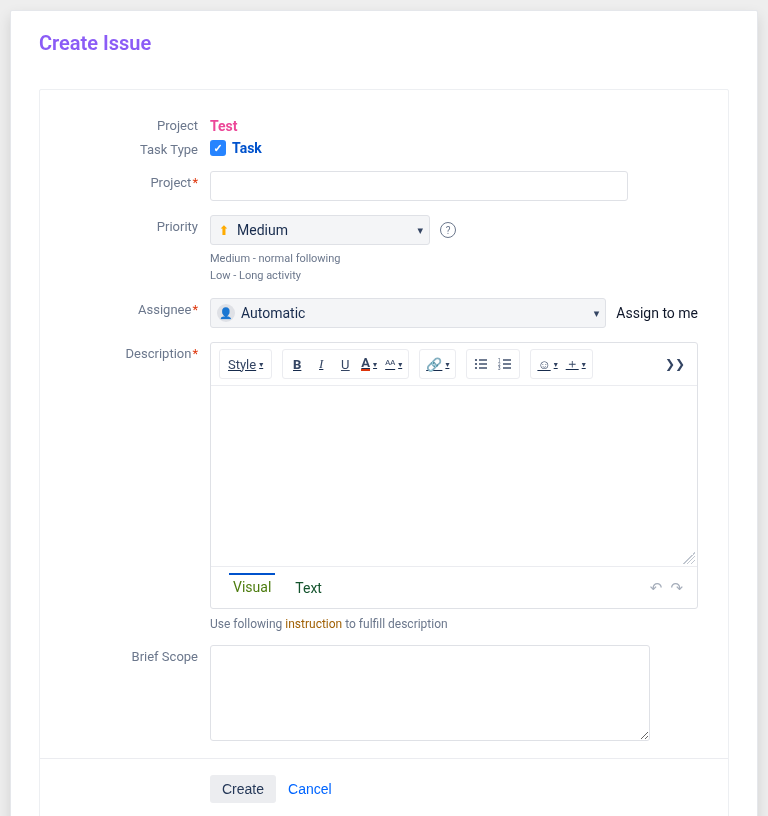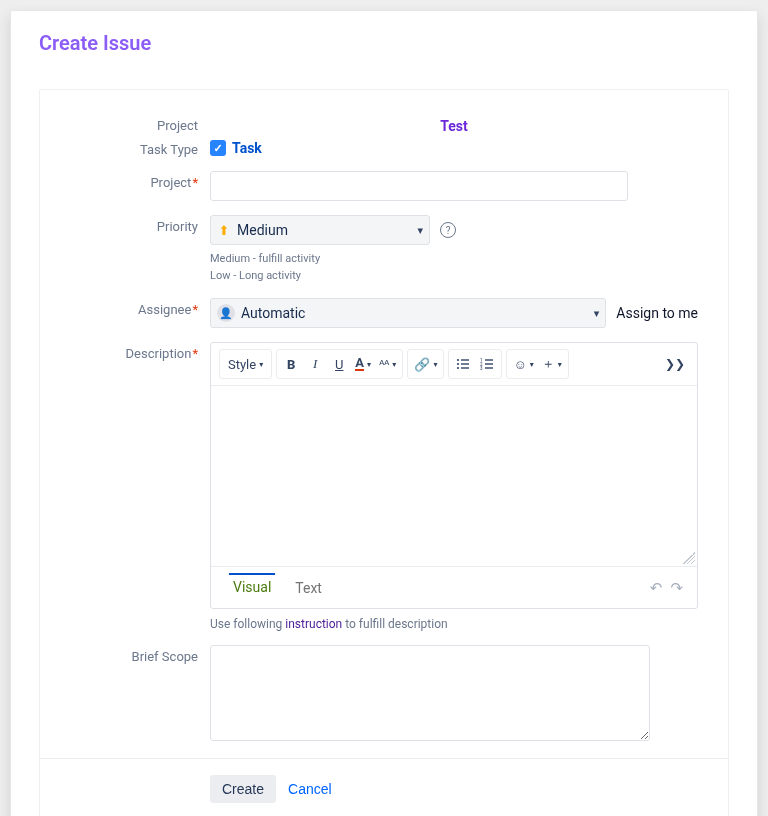--- a/index.html
+++ b/index.html
@@ -35,21 +35,21 @@
   .label {
     width: 160px; min-width: 160px;
     text-align: right;
     padding-right: 12px;
     padding-top: 4px;
     font-size: 13px;
     color: #6B778C;
   }
   .label.required::after { content: "*"; color: #DE350B; margin-left: 1px; }
   .field { flex: 1; }
-  .value-bold { font-weight: 700; color: #6d28d9; font-size: 14px; padding-top: 4px; text-align: center; }
+  .value-bold { font-weight: 700; color: #ec4899; font-size: 14px; padding-top: 4px; }
   .issuetype-val { display: flex; align-items: center; gap: 6px; font-weight: 700; color: #0052CC; font-size: 14px; padding-top: 2px;}
   .issuetype-icon {
     width: 16px; height: 16px; background: #2684FF; border-radius: 3px;
     display: flex; align-items: center; justify-content: center; color: #fff; font-size: 11px; font-weight: 900;
   }
   .text-input, .select-input {
     width: 100%;
     height: 30px;
     border: 1px solid #DFE1E6;
     border-radius: 3px;
@@ -85,21 +85,21 @@
   .priority-select-wrap { width: 220px; }
 
   
   .editor {
     border: 1px solid #DFE1E6; border-radius: 3px; background:#fff;
   }
   .toolbar {
     display:flex; align-items:center; padding: 6px 8px; gap: 4px;
     border-bottom: 1px solid #EBECF0;
   }
-  .tgroup { display:flex; align-items:center; gap:0; border:1px solid #EBECF0; border-radius:3px; padding:2px 2px; }
+  .tgroup { display:flex; align-items:center; gap:0; border:1px solid #EBECF0; border-radius:3px; padding:2px 2px; margin-right:6px;text-decoration:underline;}
   .tbtn {
     min-width: 24px; height: 24px; display:flex; align-items:center; justify-content:center;
     font-size: 13px; color:#344563; cursor:pointer; padding:0 4px;
   }
   .tbtn.style { font-size:13px; padding:0 6px;}
   .tbtn .dd { font-size:8px; margin-left:3px; color:#344563;}
   .bold { font-weight:800; }
   .ital { font-style:italic; font-family: Georgia, serif;}
   .uline { text-decoration: underline; }
   .A-color { font-weight:700; border-bottom:2.5px solid #DE350B; line-height:12px; padding-bottom:0;}
@@ -110,26 +110,26 @@
     position:absolute; right:2px; bottom:2px; width:12px; height:12px;
     background:
       linear-gradient(135deg, transparent 50%, #C1C7D0 50%, #C1C7D0 55%, transparent 55%,
                       transparent 65%, #C1C7D0 65%, #C1C7D0 70%, transparent 70%,
                       transparent 80%, #C1C7D0 80%, #C1C7D0 85%, transparent 85%);
     cursor: nwse-resize;
   }
   .editor-tabs {
     display:flex; align-items:center; padding: 0 10px; height: 42px; border-top:1px solid #EBECF0;
   }
-  .etab { padding: 6px 4px; margin: 0 8px; font-size:14px; color:#737373; cursor:pointer; }
+  .etab { padding: 6px 4px; margin: 0 8px; font-size:14px; color:#14532d; cursor:pointer; }
   .etab.active { color:#4d7c0f; border-top:2px solid #0052CC; margin-top:-1px; padding-top:4px;}
   .etab-spacer { flex:1; }
   .eundo { color:#A5ADBA; font-size:15px; padding:0 4px; cursor:pointer;}
   .desc-hint { font-size: 12px; color:#6B778C; margin-top:8px;}
-  .desc-hint .link { color:#4c1d95;}
+  .desc-hint .link { color:#a16207;}
   textarea.brief {
     width: 440px; height: 96px; border:1px solid #DFE1E6; border-radius:3px;
     padding:6px 8px; font-size:14px; font-family:inherit; resize: both;
   }
   .footer-sep { border-top:1px solid #EBECF0; margin: 14px -30px 0 -10px; }
   .footer {
     display:flex; align-items:center; gap:12px; padding: 16px 0 8px 160px;
   }
   .btn-primary {
     background:#ECEDF0; border:none; border-radius:3px; padding:6px 12px;
@@ -182,21 +182,21 @@
               <span class="left">
                 <span class="priority-icon">⬆</span>
                 <span>Medium</span>
               </span>
               <span class="sel-chevron">▾</span>
             </div>
           </div>
           <span class="help-icon">?</span>
         </div>
         <div class="hint">
-          <span class="hint-line">Medium - fulfill activity</span>
+          <span class="hint-line">Medium - normal following</span>
           <span class="hint-line">Low - Long activity</span>
         </div>
       </div>
     </div>
 
     <div class="row">
       <div class="label required">Assignee</div>
       <div class="field">
         <div class="select-row">
           <div style="flex:1">

